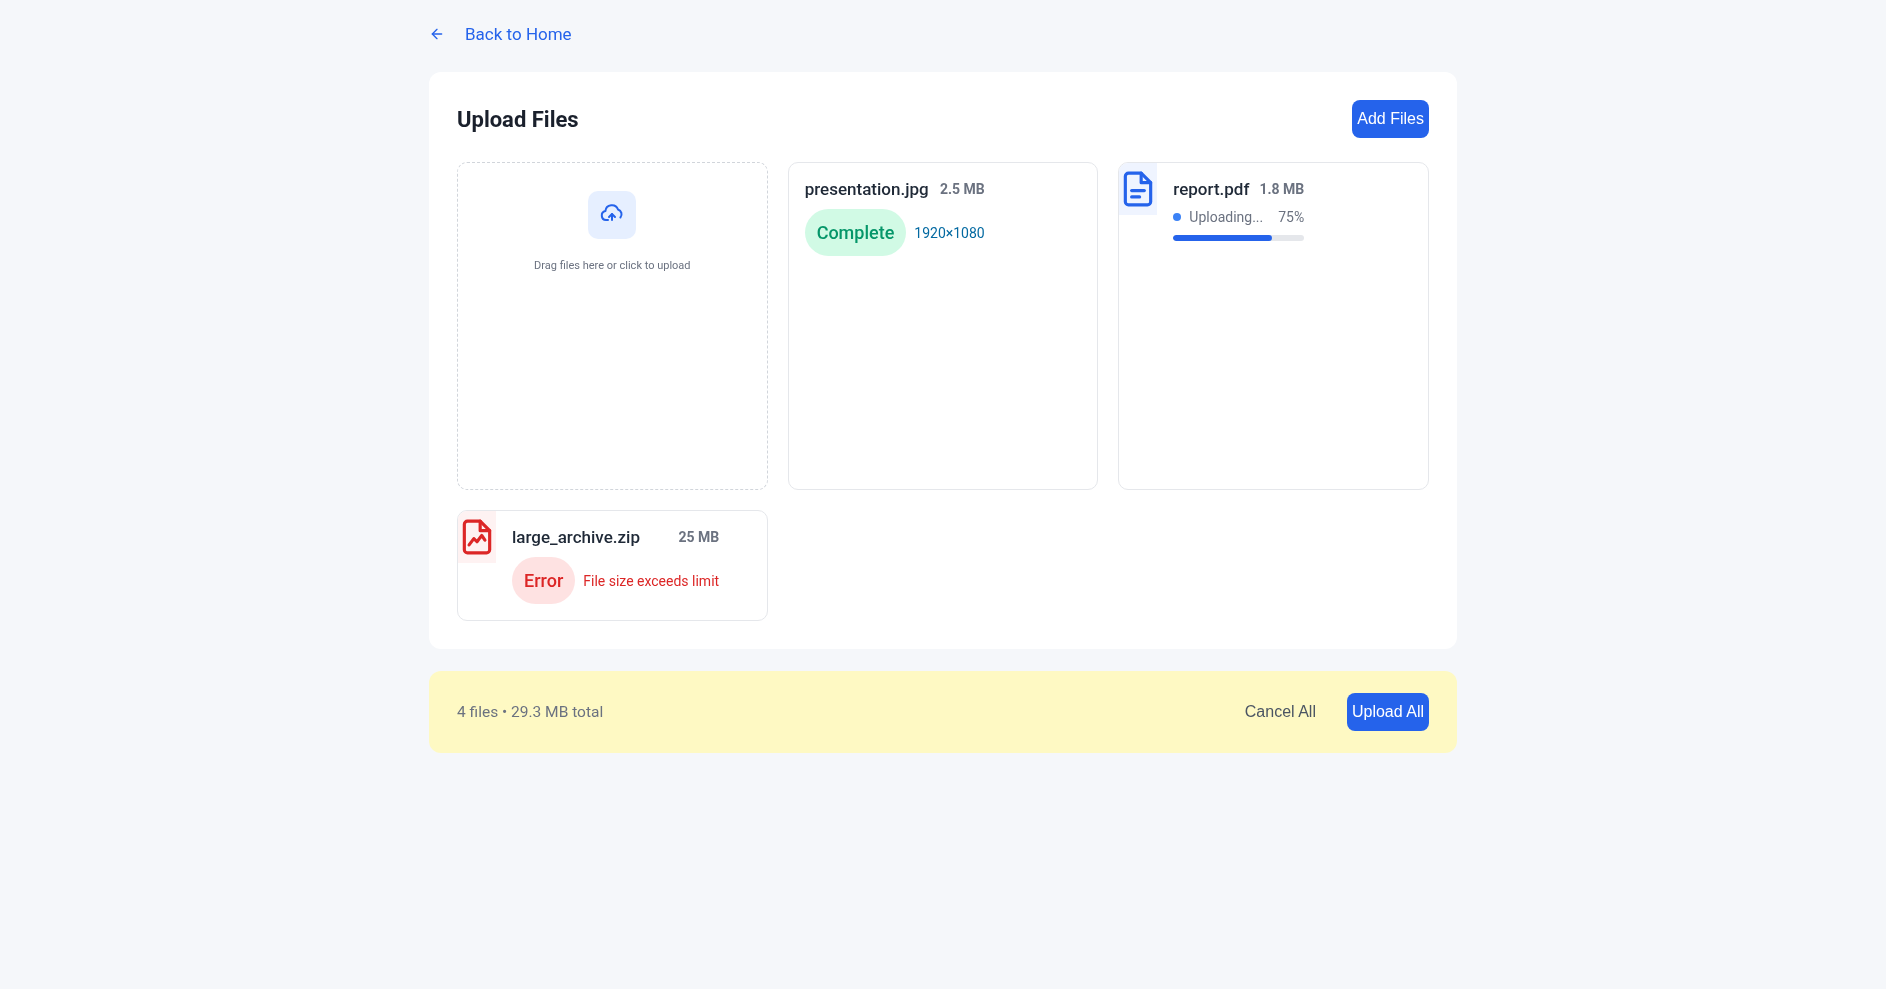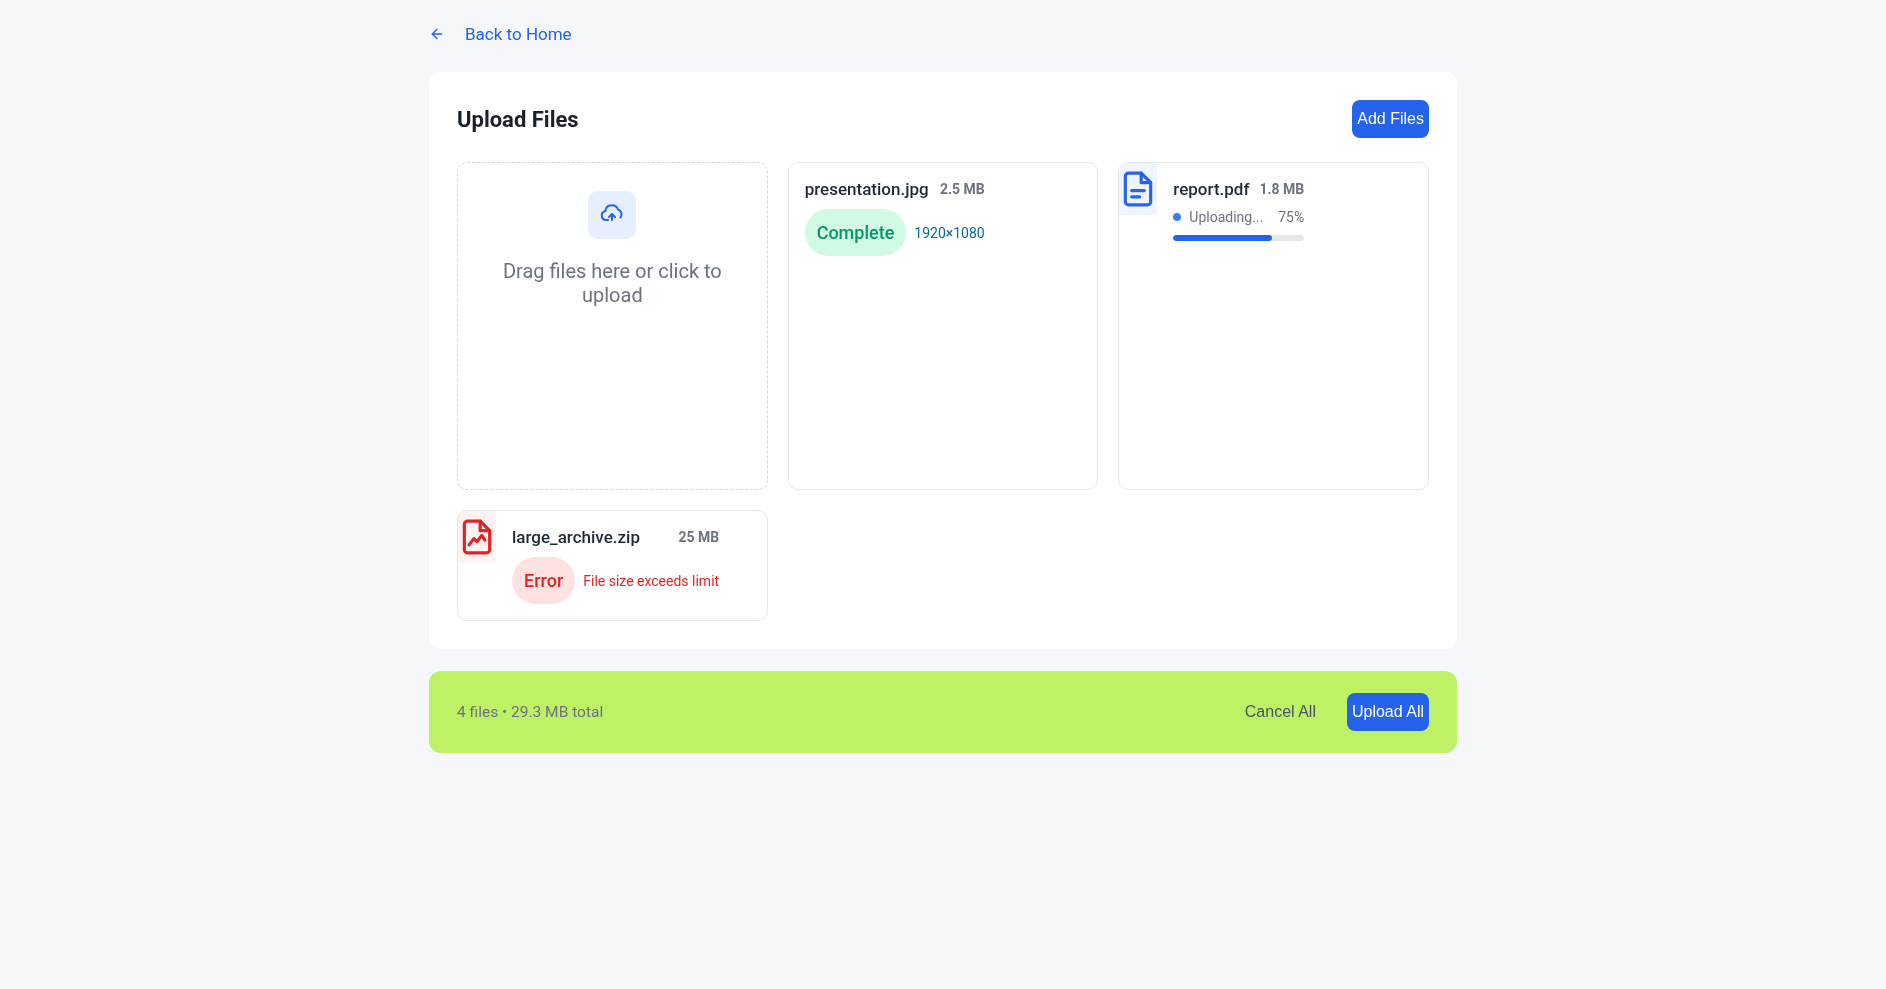--- a/index.html
+++ b/index.html
@@ -76,21 +76,21 @@
   height: 48px;
   background: #e6efff;
   border-radius: 10px;
   display: flex;
   align-items: center;
   justify-content: center;
   margin-bottom: 20px;
 }
 .dropzone-text {
   color: #6b7280;
-  font-size: 20px;
+  font-size: 11px;
   text-align: center;
 }
 .file-card {
   border: 1px solid #e5e7eb;
   border-radius: 10px;
   overflow: hidden;
   display: flex;
   flex-direction: row;
 }
 .file-preview {
@@ -167,21 +167,21 @@
   overflow: hidden;
 }
 .progress-fill {
   height: 100%;
   background: #2563eb;
   border-radius: 999px;
 }
 .file-preview.small { height: 52px; }
 .error-msg { font-size: 14px; color: #dc2626; }
 .footer {
-  background: #bef264;
+  background: #fef9c3;
   border-radius: 12px;
   margin-top: 22px;
   padding: 22px 28px;
   display: flex;
   align-items: center;
   justify-content: space-between;
 }
 .footer-left { color: #6b7280; font-size: 15.5px; }
 .footer-actions { display: flex; gap: 26px; align-items: center; }
 svg { display: block; }

